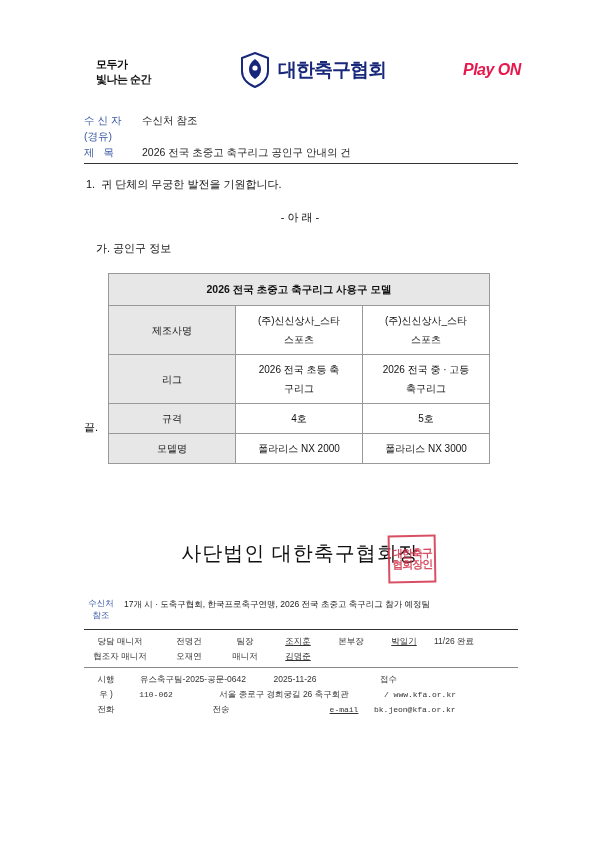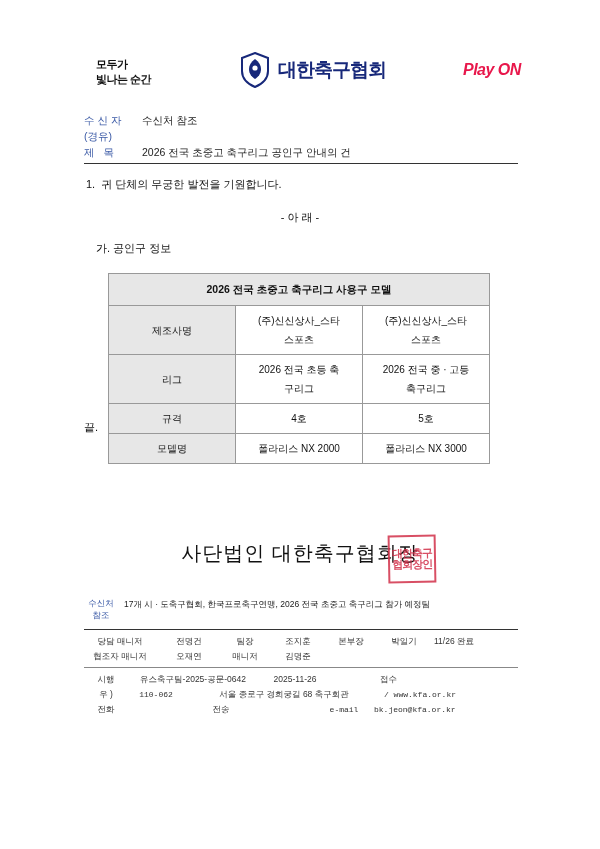--- a/index.html
+++ b/index.html
@@ -240,21 +240,21 @@
     display: flex;
     align-items: baseline;
     height: 15px;
     white-space: nowrap;
   }
   .f-row .c { color: #333; }
   .w1 { width: 44px; flex: none; }
   .w2 { width: 72px; flex: none; }
   .w3 { width: 66px; flex: none; }
   .w4 { width: 46px; flex: none; }
-  .w5 { width: 60px; flex: none; }
+  .w5 { width: 60px; flex: none; text-decoration: underline; }
   .w6 { width: 56px; flex: none; }
   .w7 { width: 74px; flex: none; }
   .mono { font-family: "Liberation Mono", monospace; font-size: 8px; }
 </style>
 </head>
 <body>
 
 <div class="page">
 
   <div class="header">
@@ -377,21 +377,21 @@
     <div class="f-row">
       <span class="c w1">시행</span>
       <span class="c w7" style="width:130px">유스축구팀-2025-공문-0642</span>
       <span class="c w7">2025-11-26</span>
       <span class="c" style="margin-left:48px">접수</span>
     </div>
 
     <div class="f-row">
       <span class="c w1">우 )</span>
       <span class="c w6 mono">110-062</span>
-      <span class="c" style="width:200px">서울 종로구 경희궁길 68 축구회관</span>
+      <span class="c" style="width:200px">서울 종로구 경희궁길 26 축구회관</span>
       <span class="c mono">/  www.kfa.or.kr</span>
     </div>
 
     <div class="f-row">
       <span class="c w1">전화</span>
       <span class="c" style="width:186px">전송</span>
       <span class="c w5 mono">e-mail</span>
       <span class="c mono">bk.jeon@kfa.or.kr</span>
     </div>
   </div>

